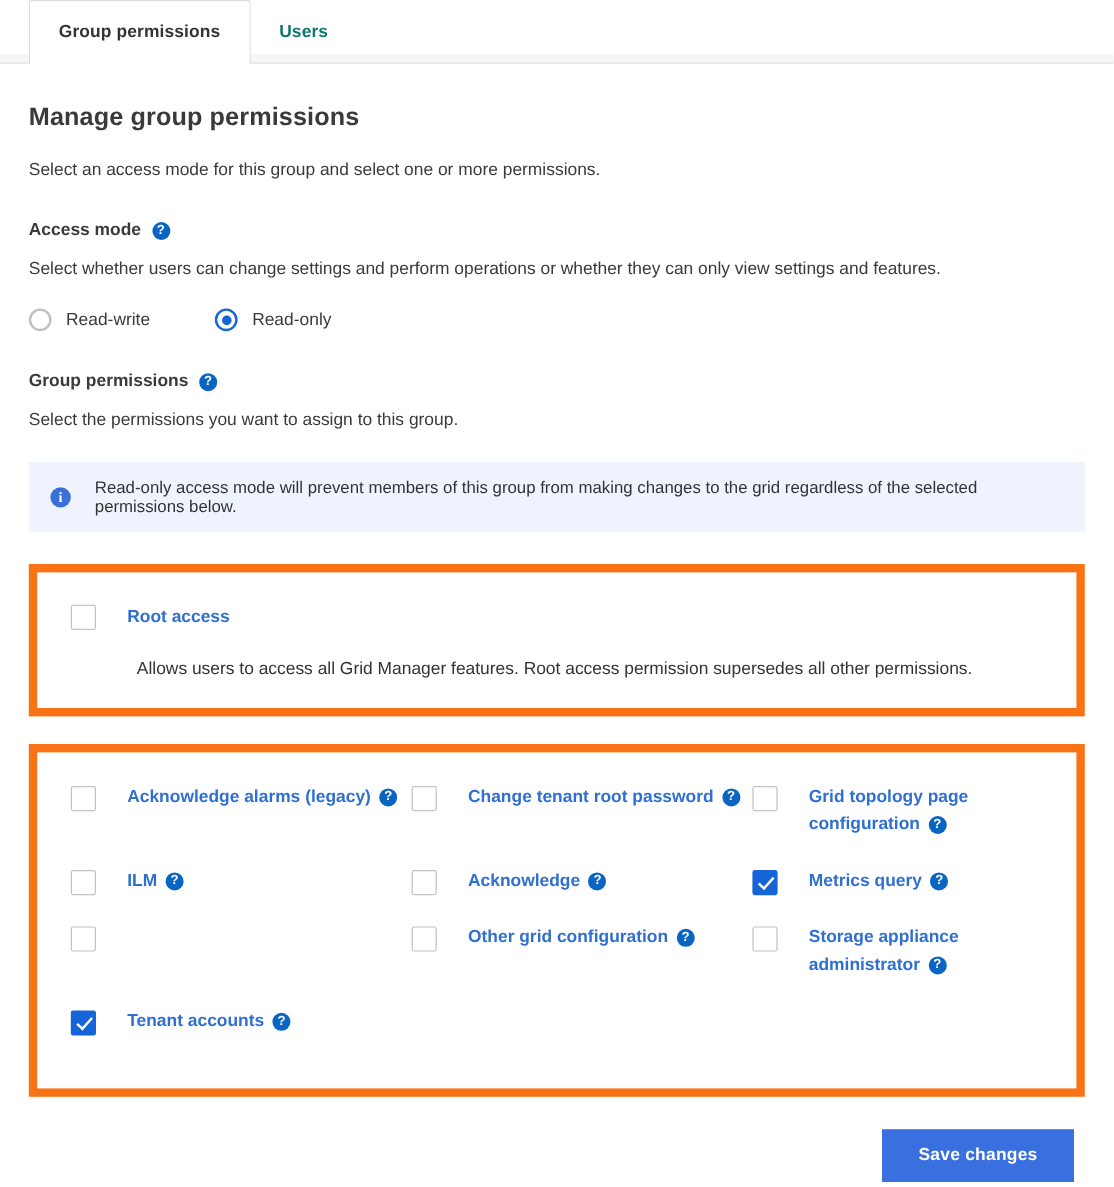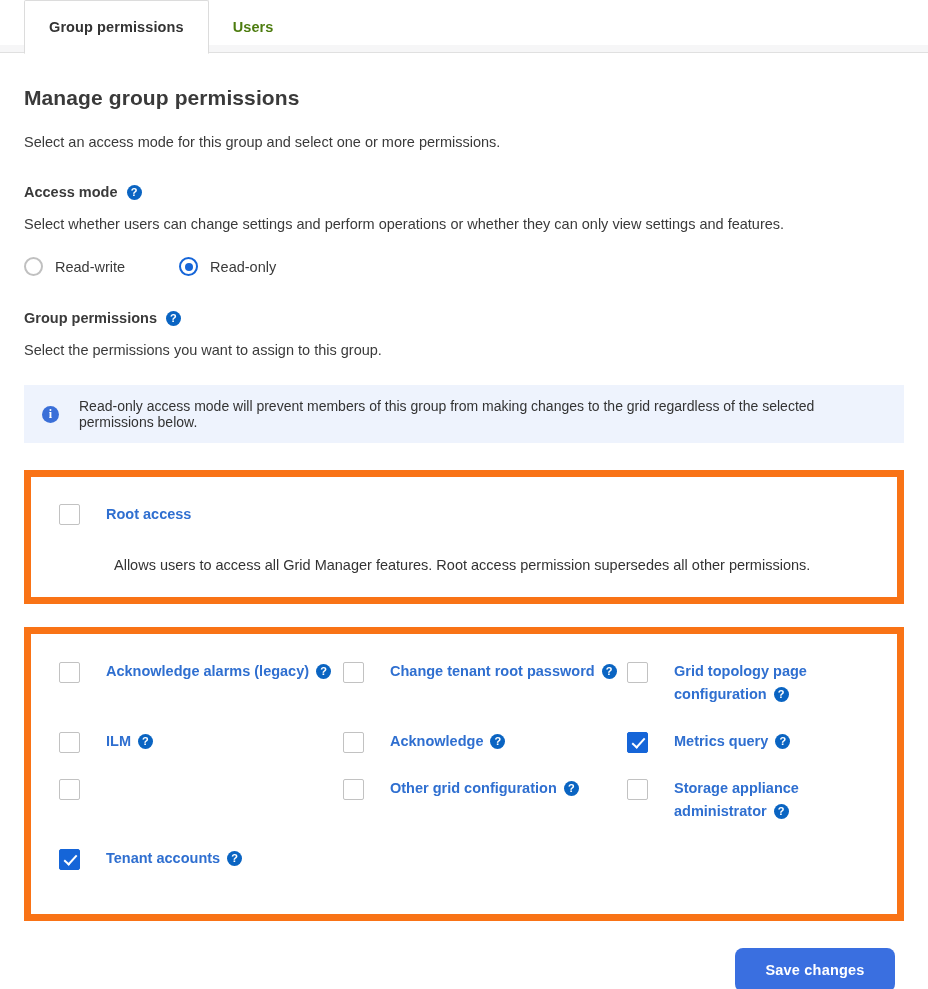--- a/index.html
+++ b/index.html
@@ -46,21 +46,21 @@
     display: flex;
     align-items: center;
     justify-content: center;
     padding: 0 24px;
     font-size: 14.5px;
     font-weight: bold;
     letter-spacing: .1px;
     cursor: pointer;
     background: transparent;
     border: none;
-    color: #4d7c0f;
+    color: #0f766e;
     white-space: nowrap;
   }
   .tab.active {
     color: #333333;
     background: #ffffff;
     border: 1px solid #dcdcdc;
     border-bottom: 1px solid #ffffff;
     border-radius: 2px 2px 0 0;
     height: 54px;
     margin-bottom: -1px;
@@ -188,21 +188,21 @@
   }
 
   .root-row {
     display: flex;
     align-items: center;
     gap: 26px;
   }
   .root-desc {
     font-size: 14.5px;
     color: #333333;
-    margin-top: 30px;
+    margin-top: 23px;
     margin-left: 55px;
   }
 
   
   .cbx {
     width: 21px; height: 21px;
     border: 1.5px solid #c2c2c2;
     border-radius: 2px;
     background: #ffffff;
     flex: 0 0 auto;
@@ -258,21 +258,21 @@
   .save-btn {
     background: #3a6fe0;
     color: #ffffff;
     border: none;
     font-family: "Liberation Sans", sans-serif;
     font-size: 14.5px;
     font-weight: bold;
     padding: 0 28px;
     height: 44px;
     min-width: 160px;
-    border-radius: 8px;
+    border-radius: 0;
     cursor: pointer;
     letter-spacing: .2px;
   }
 </style>
 </head>
 <body>
 
 <div class="tabbar">
   <button class="tab active">
     <span>Group permissions</span>

